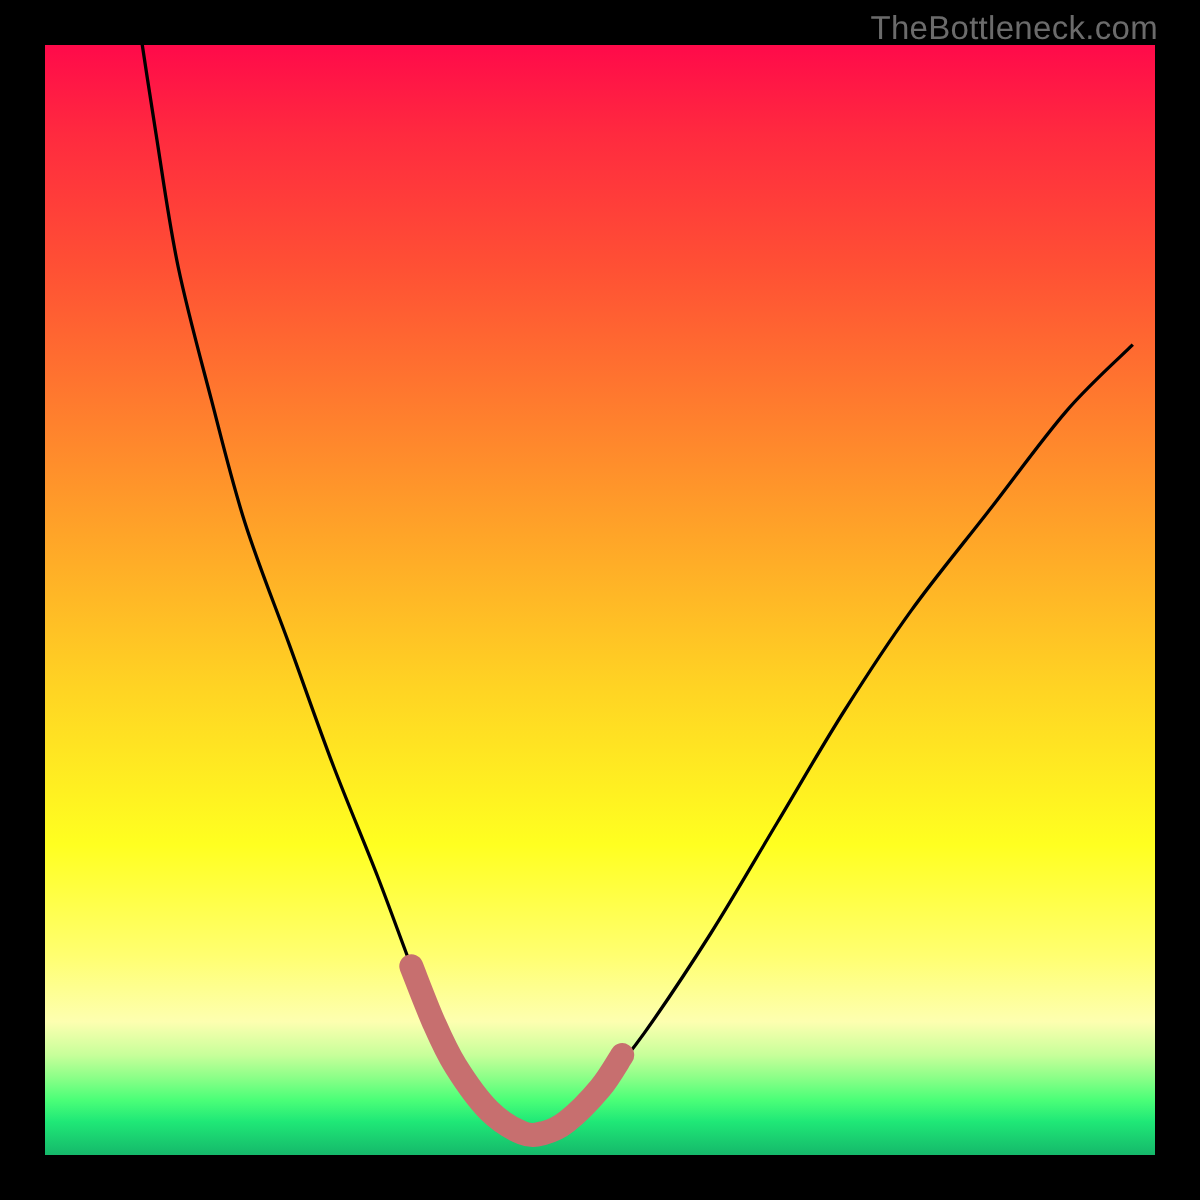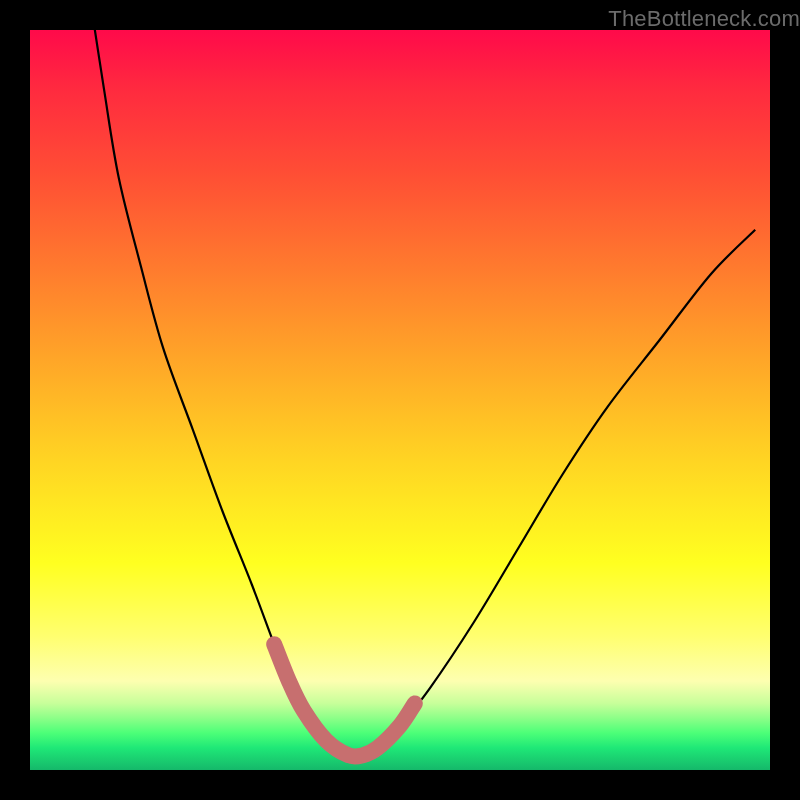--- a/index.html
+++ b/index.html
@@ -42,21 +42,21 @@
   }
   svg.curves {
     position: absolute;
     inset: 0;
     width: 740px;
     height: 740px;
   }
   .watermark {
     position: absolute;
     top: 6px;
-    right: 0;
+    right: 28px;
     color: #6b6b6b;
     font-size: 22px;
     letter-spacing: 0.2px;
   }
 </style>
 </head>
 <body>
 
 <div class="watermark">TheBottleneck.com</div>
 

